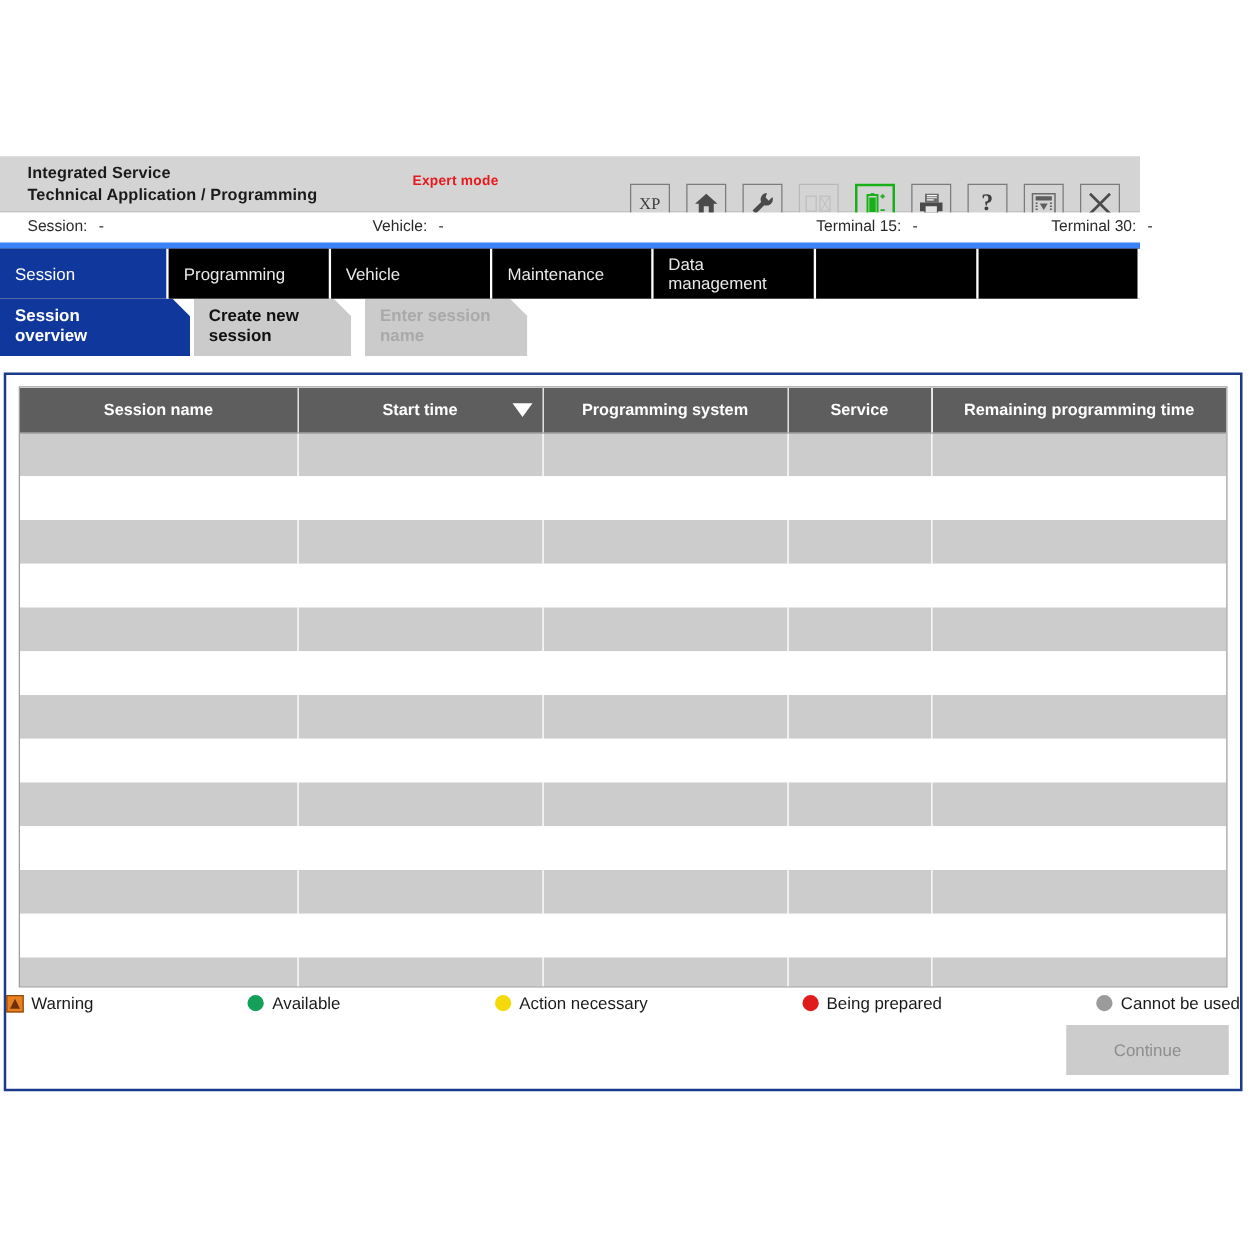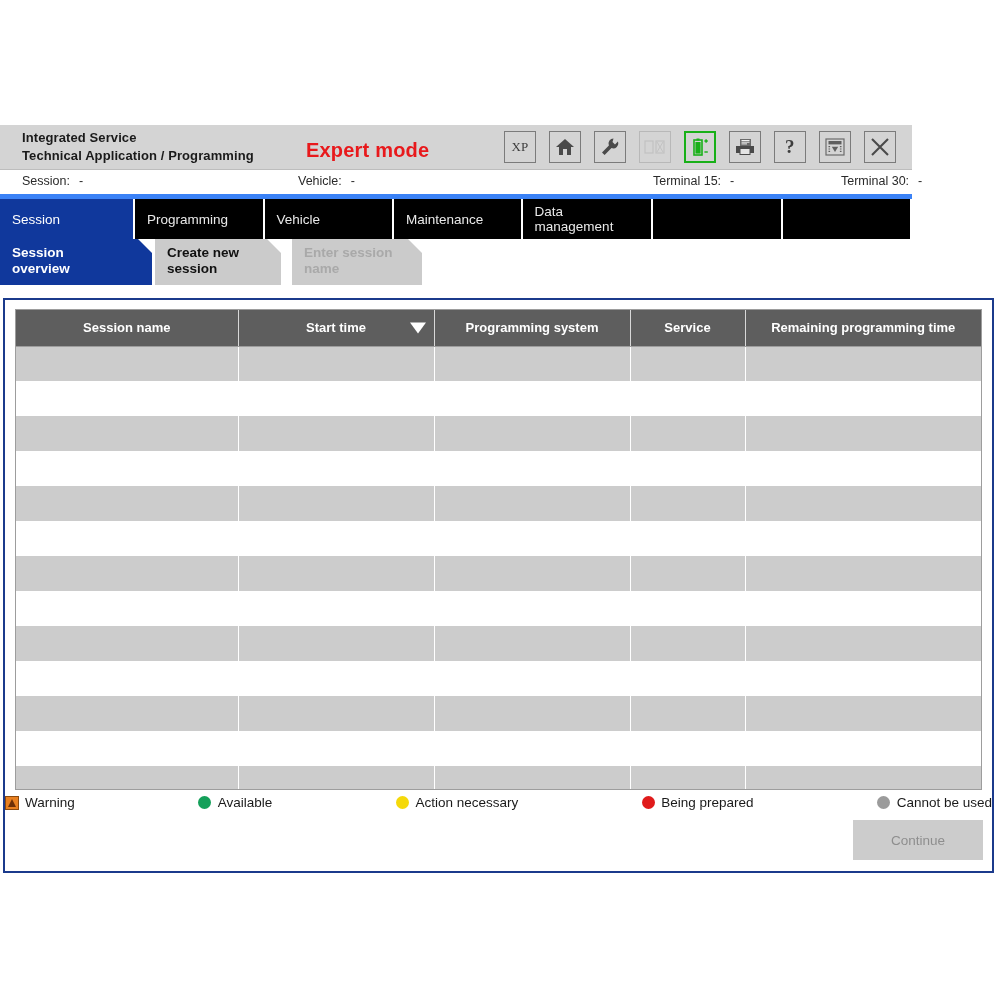--- a/index.html
+++ b/index.html
@@ -37,33 +37,33 @@
     line-height: 16px;
     font-size: 13px;
     font-weight: bold;
     color: #1a1a1a;
     letter-spacing: .1px;
   }
   .title-line2 { margin-top: 2px; }
 
   .expert-mode {
     position: absolute;
-    left: 306px;
+    left: 330px;
     top: 14px;
-    font-size: 20px;
+    font-size: 11px;
     font-weight: bold;
     color: #e8191c;
     letter-spacing: .2px;
   }
 
   
   .toolbar {
     position: absolute;
     right: 16px;
-    top: 6px;
+    top: 22px;
     display: flex;
     gap: 13px;
   }
   .tbtn {
     width: 32px;
     height: 32px;
     box-sizing: border-box;
     border: 1px solid #7b7b7b;
     background: #d4d4d4;
     display: flex;

